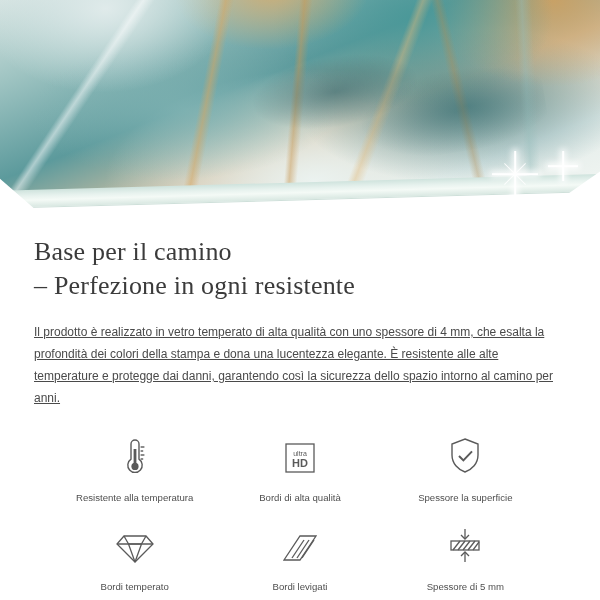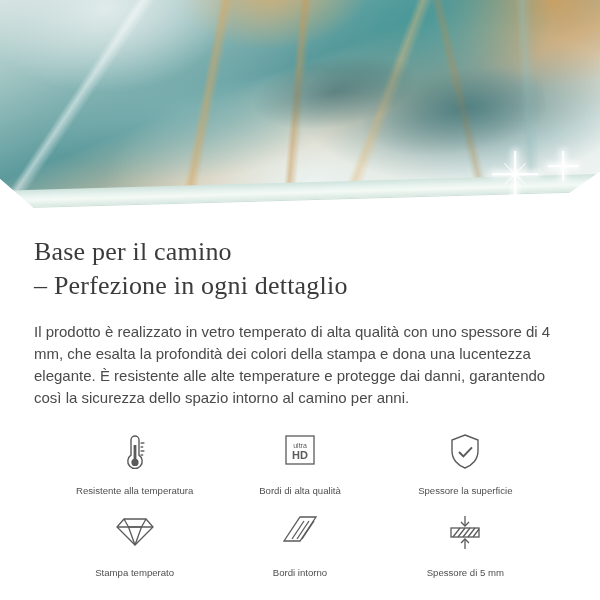--- a/index.html
+++ b/index.html
@@ -170,50 +170,51 @@
     color: #3b3b3b;
     font-weight: 400;
     margin: 0;
     letter-spacing: 0.2px;
   }
   .headline .line2 {
     display: block;
   }
   .body-copy {
     margin: 18px 0 0 0;
-    font-size: 15px;
+    font-size: 12px;
     line-height: 22px;
     color: #4a4a4a;
     text-align: left;
     max-width: 540px;
+    text-decoration: underline;
   }
 
   
   .features {
     margin-top: 22px;
     display: grid;
     grid-template-columns: repeat(3, 1fr);
     grid-row-gap: 16px;
     padding: 0 18px;
   }
   .feature {
     display: flex;
     flex-direction: column;
     align-items: center;
     justify-content: flex-start;
   }
   .feature-icon {
     height: 46px;
     display: flex;
-    align-items: flex-start;
+    align-items: flex-end;
     justify-content: center;
     color: #0f766e;
   }
   .feature-label {
-    margin-top: 7px;
+    margin-top: 14px;
     font-size: 9.6px;
     color: #4f4f4f;
     text-align: left;
     line-height: 13px;
   }
 </style>
 </head>
 <body>
 
 <div class="page">
@@ -232,21 +233,21 @@
         <div class="diag"></div>
         <div class="diag2"></div>
       </div>
       <div class="sparkle" id="sparkle-2"></div>
     </div>
   </div>
 
   <div class="content">
     <h1 class="headline">
       <span>Base per il camino</span>
-      <span class="line2">– Perfezione in ogni dettaglio</span>
+      <span class="line2">– Perfezione in ogni resistente</span>
     </h1>
     <p class="body-copy">Il prodotto è realizzato in vetro temperato di alta qualità con uno spessore di 4 mm, che esalta la profondità dei colori della stampa e dona una lucentezza elegante. È resistente alle alte temperature e protegge dai danni, garantendo così la sicurezza dello spazio intorno al camino per anni.</p>
 
     <div class="features">
 
       <div class="feature">
         <div class="feature-icon">
           <svg width="30" height="42" viewBox="0 0 30 42" fill="none" stroke="#5a5a5a" stroke-width="1.4">
             <path d="M15 5 a4 4 0 0 1 4 4 v15.2 a7.2 7.2 0 1 1 -8 0 V9 a4 4 0 0 1 4 -4 z"></path>
             <circle cx="15" cy="31.4" r="3.6" fill="#5a5a5a" stroke="none"></circle>
@@ -284,33 +285,33 @@
       <div class="feature">
         <div class="feature-icon">
           <svg width="40" height="36" viewBox="0 0 40 36" fill="none" stroke="#5a5a5a" stroke-width="1.3">
             <path d="M9 6 H31 L38 14 L20 32 L2 14 Z"></path>
             <path d="M2 14 H38"></path>
             <path d="M9 6 L13.5 14 L20 32"></path>
             <path d="M31 6 L26.5 14 L20 32"></path>
             <path d="M13.5 14 H26.5"></path>
           </svg>
         </div>
-        <div class="feature-label">Stampa temperato</div>
+        <div class="feature-label">Bordi temperato</div>
       </div>
 
       <div class="feature">
         <div class="feature-icon">
           <svg width="40" height="34" viewBox="0 0 40 34" fill="none" stroke="#5a5a5a" stroke-width="1.3">
             <path d="M4 28 L20 4 H36 L20 28 Z"></path>
             <line x1="12" y1="26" x2="24" y2="8"></line>
             <line x1="17" y1="26" x2="29" y2="8"></line>
             <line x1="22" y1="26" x2="34" y2="8"></line>
           </svg>
         </div>
-        <div class="feature-label">Bordi intorno</div>
+        <div class="feature-label">Bordi levigati</div>
       </div>
 
       <div class="feature">
         <div class="feature-icon">
           <svg width="40" height="40" viewBox="0 0 40 40" fill="none" stroke="#5a5a5a" stroke-width="1.3">
             <line x1="20" y1="3" x2="20" y2="12"></line>
             <path d="M16 9 L20 13 L24 9" fill="none"></path>
             <rect x="6" y="15" width="28" height="9"></rect>
             <line x1="8" y1="24" x2="15" y2="15"></line>
             <line x1="13" y1="24" x2="20" y2="15"></line>

